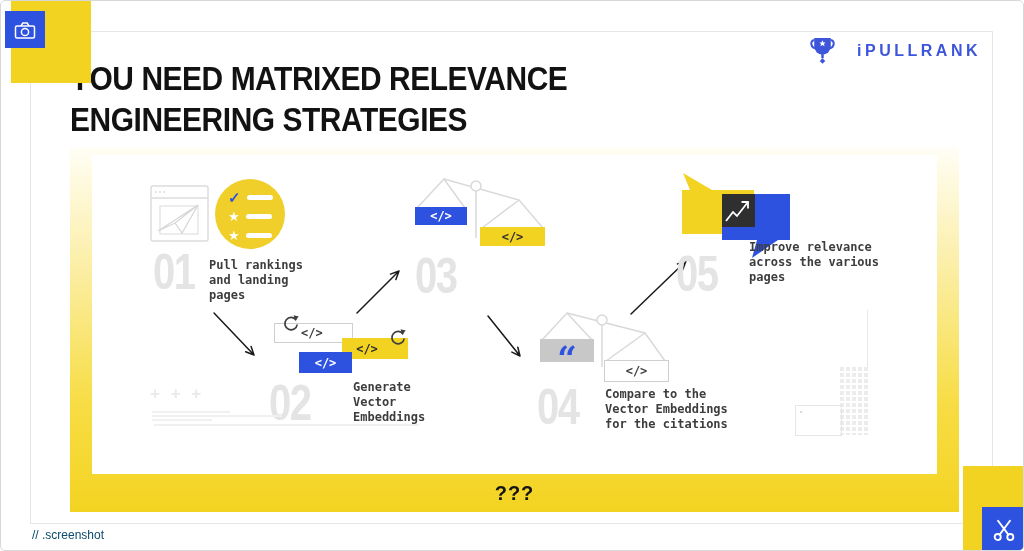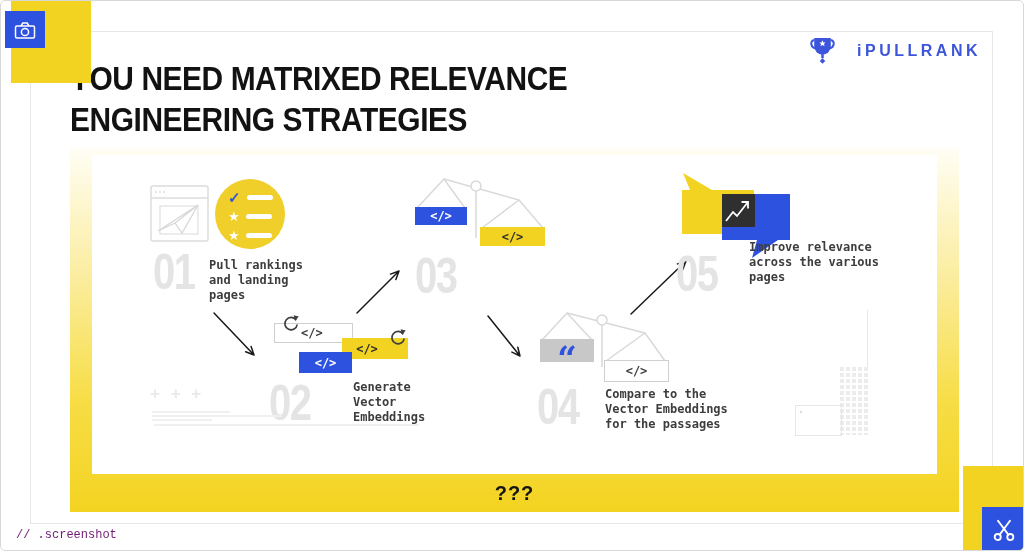--- a/index.html
+++ b/index.html
@@ -67,22 +67,22 @@
   #plus-row{position:absolute;left:119px;top:352px;color:#E9E9E9;font-weight:bold;
             font-size:17px;letter-spacing:3px;z-index:2;}
   .dline{position:absolute;height:2px;background:#F0F0F0;z-index:2;}
   #vline{position:absolute;left:836px;top:278px;width:1px;height:124px;background:#E8E8E8;z-index:2;}
   #gridsq{position:absolute;left:809px;top:335px;width:29px;height:68px;background:#ECECEC;z-index:2;
           background-image:repeating-linear-gradient(to right,transparent 0 4px,#fff 4px 6px),
                            repeating-linear-gradient(to bottom,transparent 0 4px,#fff 4px 6px);}
   #orect{position:absolute;left:764px;top:373px;width:45px;height:29px;border:1px solid #E6E6E6;z-index:2;}
   #orect .dot{position:absolute;left:4px;top:5px;width:2px;height:2px;background:#D9D9D9;}
 
-  #footer-note{position:absolute;left:15px;top:527px;font-family:Liberation Mono, monospace;
-               font-size:12px;color:#701a75;z-index:2;}
+  #footer-note{position:absolute;left:31px;top:527px;font-family:Liberation Sans, sans-serif;
+               font-size:12px;color:#0c4a6e;z-index:2;}
 </style>
 </head>
 <body>
 
 <div id="page">
 
   <div class="sq" id="tl-yellow"></div>
   <div class="sq" id="tl-blue">
     <svg width="24" height="20" viewBox="0 0 24 20">
       <rect x="2.5" y="6" width="19" height="12" rx="1.5" fill="none" stroke="#fff" stroke-width="1.5"></rect>
@@ -208,21 +208,21 @@
     </svg>
     <div class="chip gray" style="left:509px;top:307px;width:54px;height:23px">
       <span id="quotes">“</span>
     </div>
     <div class="chip white" style="left:573px;top:328px;width:63px;height:20px">
       <span>&lt;/&gt;</span>
     </div>
     <div class="num" style="left:506px;top:350px">04</div>
     <div class="cap" style="left:574px;top:355px">Compare to the
 Vector Embeddings
-for the passages</div>
+for the citations</div>
 
     <svg class="arrow" style="left:595px;top:222px" width="70" height="66" viewBox="0 0 70 66">
       <path d="M5,60 L60,7 M60,7 L51.5,9.9 M60,7 L56.8,15.4" fill="none" stroke="#1a1a1a" stroke-width="1.5" stroke-linecap="round"></path>
     </svg>
 
     <svg class="deco-svg" style="left:649px;top:140px" width="117" height="92" viewBox="0 0 117 92">
       <path d="M2,18 H10 L3,1 L32,18 H74 V62 H2 Z" fill="#F3D321"></path>
       <path d="M42,22 H110 V68 H98 L72,86 L77,68 H42 Z" fill="#2E52E0"></path>
       <rect x="42" y="22" width="33" height="33" fill="#2F2F2F"></rect>
       <polyline points="46,49 53,40 57,44 68,30" fill="none" stroke="#fff" stroke-width="1.8"></polyline>

